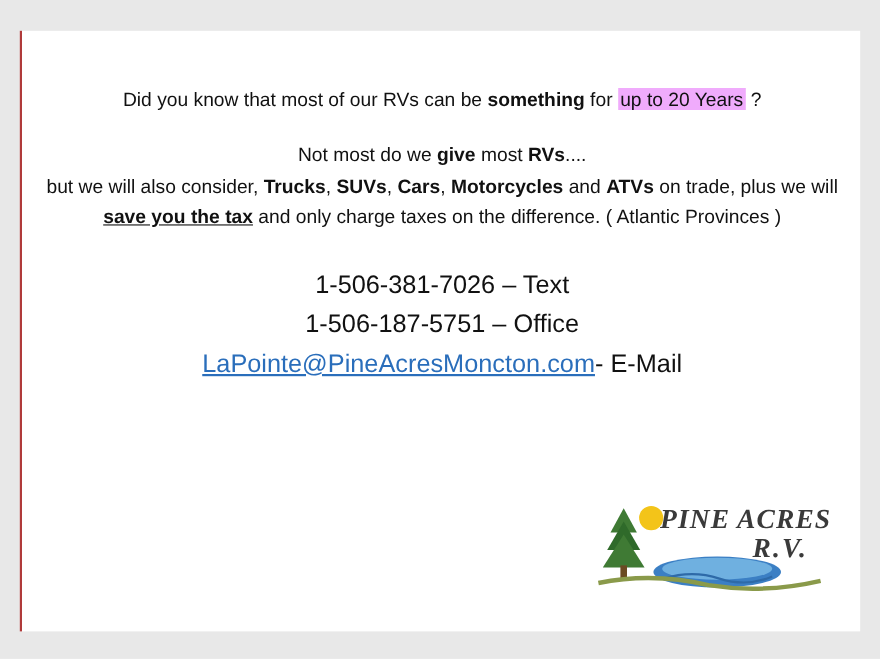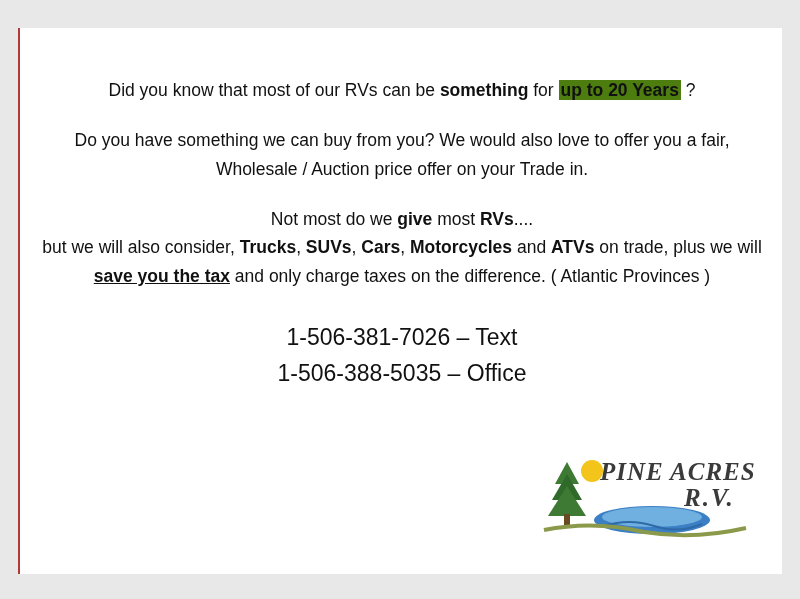--- a/index.html
+++ b/index.html
@@ -41,22 +41,22 @@
     color: #111111;
     font-size: 17.5px;
     line-height: 1.62;
   }
   .para {
     margin: 0 0 22px 0;
   }
   .para:last-child { margin-bottom: 0; }
   .bold { font-weight: bold; }
   .hl {
-    background: #4d7c0f;
-    font-weight: bold;
+    background: #f0abfc;
+    font-weight: normal;
     padding: 0 2px;
   }
   .uline {
     text-decoration: underline;
     font-weight: bold;
   }
   .contact {
     margin-top: 30px;
     line-height: 1.55;
     font-size: 23px;
@@ -102,32 +102,32 @@
 <div class="page">
   <div class="sheet">
 
     <div class="content">
 
       <p class="para">
         <span>Did you know that most of our RVs can be </span><span class="bold">something</span><span> for </span><span class="hl">up to 20 Years</span><span> ?</span>
       </p>
 
 
-      <p class="para">
-        <span>Do you have something we can buy from you? We would also love to offer you a fair, Wholesale / Auction price offer on your Trade in.</span>
-      </p>
 
       <p class="para">
         <span>Not most do we </span><span class="bold">give</span><span> most </span><span class="bold">RVs</span><span>....</span><br>
         <span>but we will also consider, </span><span class="bold">Trucks</span><span>, </span><span class="bold">SUVs</span><span>, </span><span class="bold">Cars</span><span>, </span><span class="bold">Motorcycles</span><span> and </span><span class="bold">ATVs</span><span> on trade, plus we will </span><span class="uline">save you the tax</span><span> and only charge taxes on the difference. ( Atlantic Provinces )</span>
       </p>
 
       <div class="contact">
         <span class="line">1-506-381-7026 – Text</span>
-        <span class="line">1-506-388-5035 – Office</span>
+        <span class="line">1-506-187-5751 – Office</span>
+        <span class="line">
+          <a class="email-link" href="#">LaPointe@PineAcresMoncton.com</a><span class="email-suffix">-  E-Mail</span>
+        </span>
       </div>
 
     </div>
 
     <div class="logo">
       <svg width="220" height="86" viewBox="0 0 220 86" xmlns="http://www.w3.org/2000/svg">
 
         <circle cx="58" cy="17" r="11" fill="#f3c419"></circle>
 
         <g>

